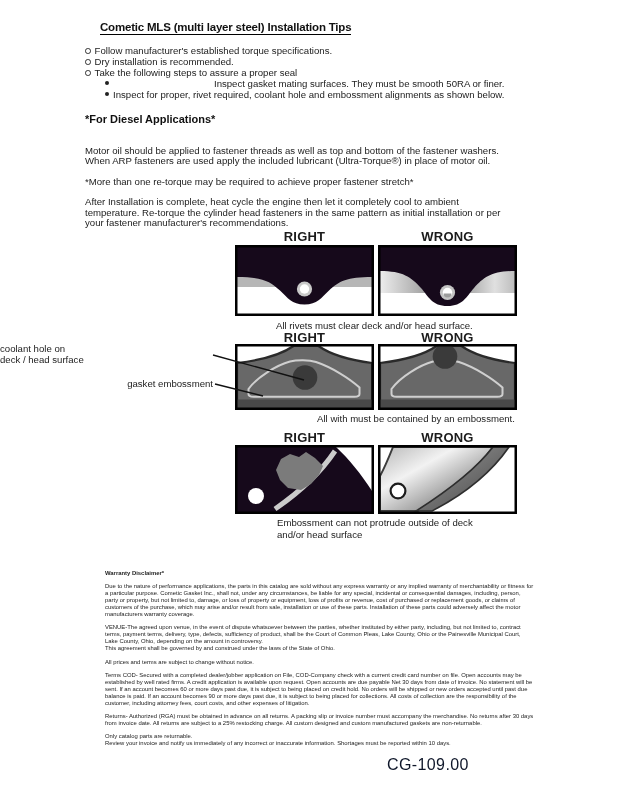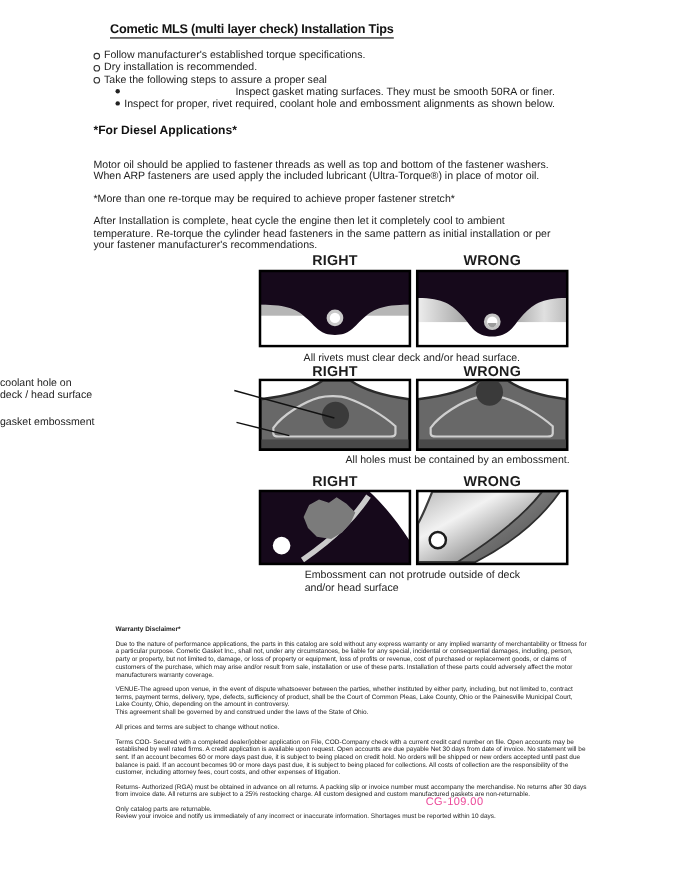--- a/index.html
+++ b/index.html
@@ -21,35 +21,35 @@
   .mk-d{width:4px;height:4px;background:#222;border-radius:50%;margin:3px 4px 0 0;flex:0 0 auto;}
   
   .diesel{position:absolute;left:85px;top:114px;width:430px;font-size:9.6px;line-height:10.5px;color:#222;}
   .diesel .hd{font-size:11px;font-weight:bold;color:#111;margin:0 0 21px 0;}
   .diesel p{margin:0 0 10px 0;width:424px;}
   
   .rw{position:absolute;width:139px;text-align:center;font-size:13px;font-weight:bold;color:#1c1c1c;letter-spacing:0.2px;}
   .cap{position:absolute;font-size:9.6px;line-height:11.5px;color:#222;margin-left:40px;}
   .dbox{position:absolute;}
   .ann{position:absolute;left:0;width:211px;text-align:left;font-size:9.6px;line-height:11.2px;color:#222;}
-  .ann2{position:absolute;left:0;width:213px;text-align:left;font-size:9.6px;color:#222;}
+  .ann2{position:absolute;left:0;width:213px;text-align:right;font-size:9.6px;color:#222;}
   .leader{position:absolute;left:205px;top:343px;pointer-events:none;}
   
   .disc{position:absolute;left:105px;top:570px;width:429px;font-size:5.9px;line-height:6.9px;color:#222;}
   .disc .dh{font-weight:bold;margin:0 0 6.5px 0;}
   .disc p{margin:0 0 6.5px 0;}
   .disc .blk{display:block;}
-  .pcode{position:absolute;left:387px;top:724px;font-size:10px;letter-spacing:0.4px;color:#ec4899;}
+  .pcode{position:absolute;left:387px;top:756px;font-size:16px;letter-spacing:0.4px;color:#0f172a;}
 </style>
 </head>
 <body>
 
 <div class="page">
 
-  <div class="title">Cometic MLS (multi layer check) Installation Tips</div>
+  <div class="title">Cometic MLS (multi layer steel) Installation Tips</div>
 
   <div class="bullets">
     <div class="b-row">
         <span class="mk-o"></span>
         <span>Follow manufacturer's established torque specifications.</span>
       </div>
     <div class="b-row">
         <span class="mk-o"></span>
         <span>Dry installation is recommended.</span>
       </div>
@@ -133,21 +133,21 @@
     <path d="M13.5,50 L13.5,45 C22,33 42,21 55,17.5 C62,15.6 74,15.6 81,18 C96,23 114,34 124.5,43.5 L124.5,50 C124.5,51.8 122.5,52.8 119.5,52.8 L18.5,52.8 C15.5,52.8 13.5,51.8 13.5,50 Z" fill="none" stroke="#cfcfcf" stroke-width="2"></path>
     <circle cx="67" cy="12.5" r="12.3" fill="#3a3a3a"></circle>
     <rect x="1.25" y="1.25" width="136.5" height="63.5" fill="none" stroke="#000000" stroke-width="2.5"></rect>
   </svg>
 
   <svg class="leader" width="112" height="62" viewBox="0 0 112 62">
     <line x1="8" y1="12" x2="99" y2="37" stroke="#111111" stroke-width="1.3"></line>
     <line x1="10" y1="41" x2="58" y2="53" stroke="#111111" stroke-width="1.3"></line>
   </svg>
 
-  <div class="cap" style="left:235px;top:413px;width:282px;text-align:center;">All holes must be contained by an embossment.</div>
+  <div class="cap" style="left:235px;top:413px;width:282px;text-align:center;">All with must be contained by an embossment.</div>
 
   <div class="rw" style="left:235px;top:430px;">RIGHT</div>
   <div class="rw" style="left:378px;top:430px;">WRONG</div>
 
   <svg class="dbox" style="left:235px;top:445px;" width="139" height="69" viewBox="0 0 139 69">
     <rect x="1.25" y="1.25" width="136.5" height="66.5" fill="#16091b"></rect>
     <path d="M101,2 L137,2 L137,46 C126,29 114,14 101,2 Z" fill="#ffffff"></path>
     <path d="M100,6 C88,24 72,42 40,64" stroke="#cbcbcb" stroke-width="5" fill="none"></path>
     <polygon points="46,14 55,9 64,12 71,7 80,13 88,21 84,30 76,39 66,45 53,43 45,35 41,25" fill="#7b7b7b"></polygon>
     <circle cx="21" cy="51" r="8" fill="#ffffff"></circle>

